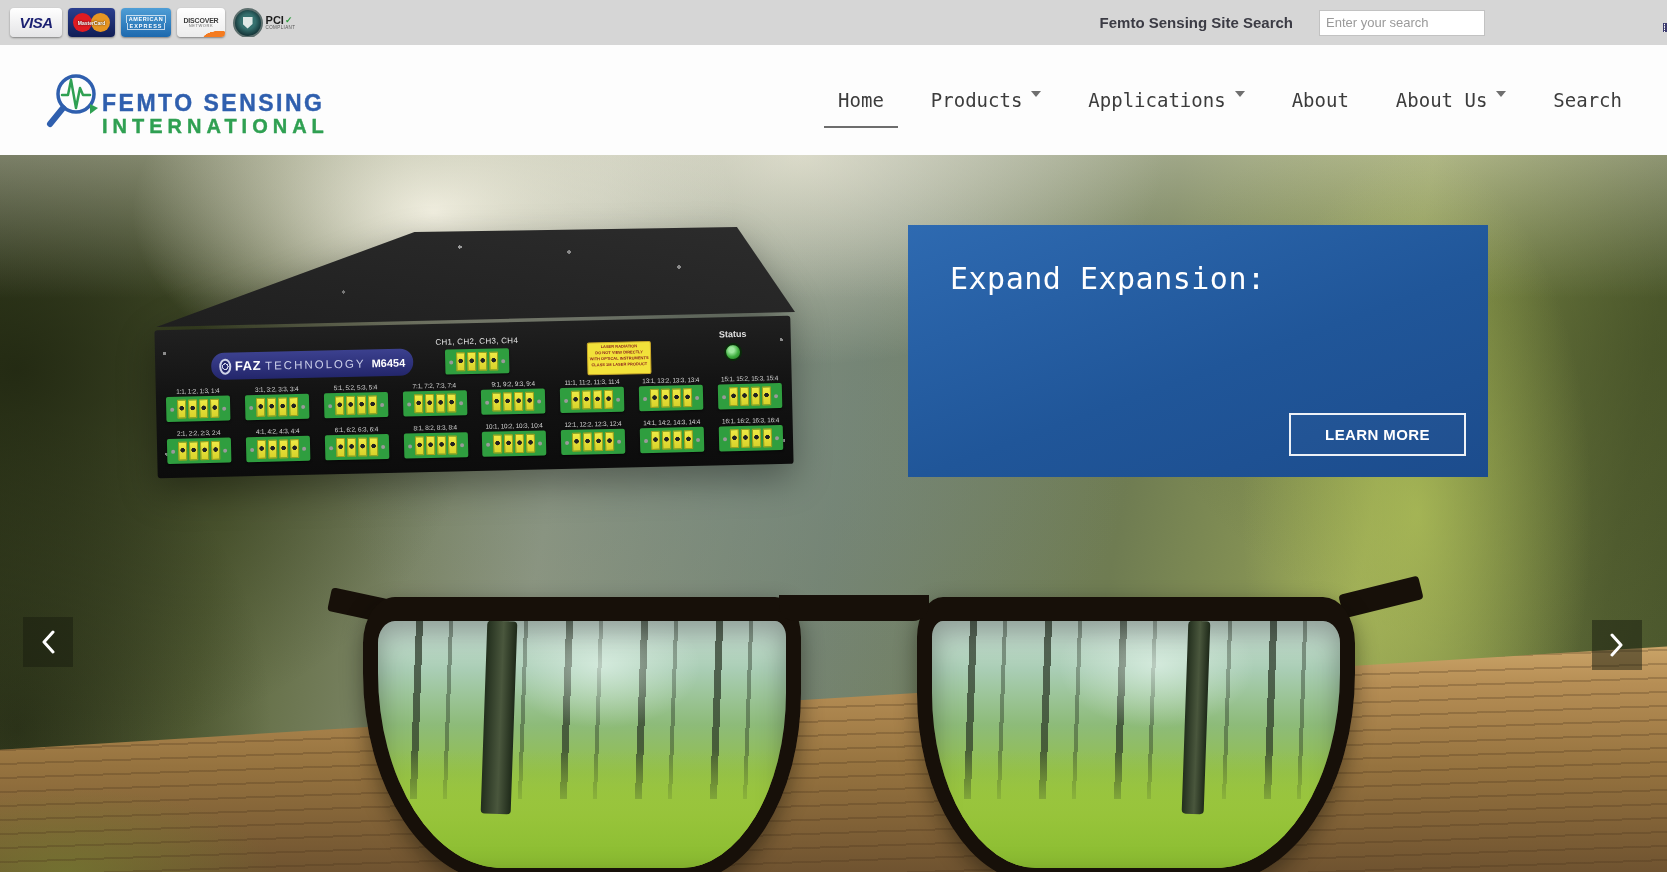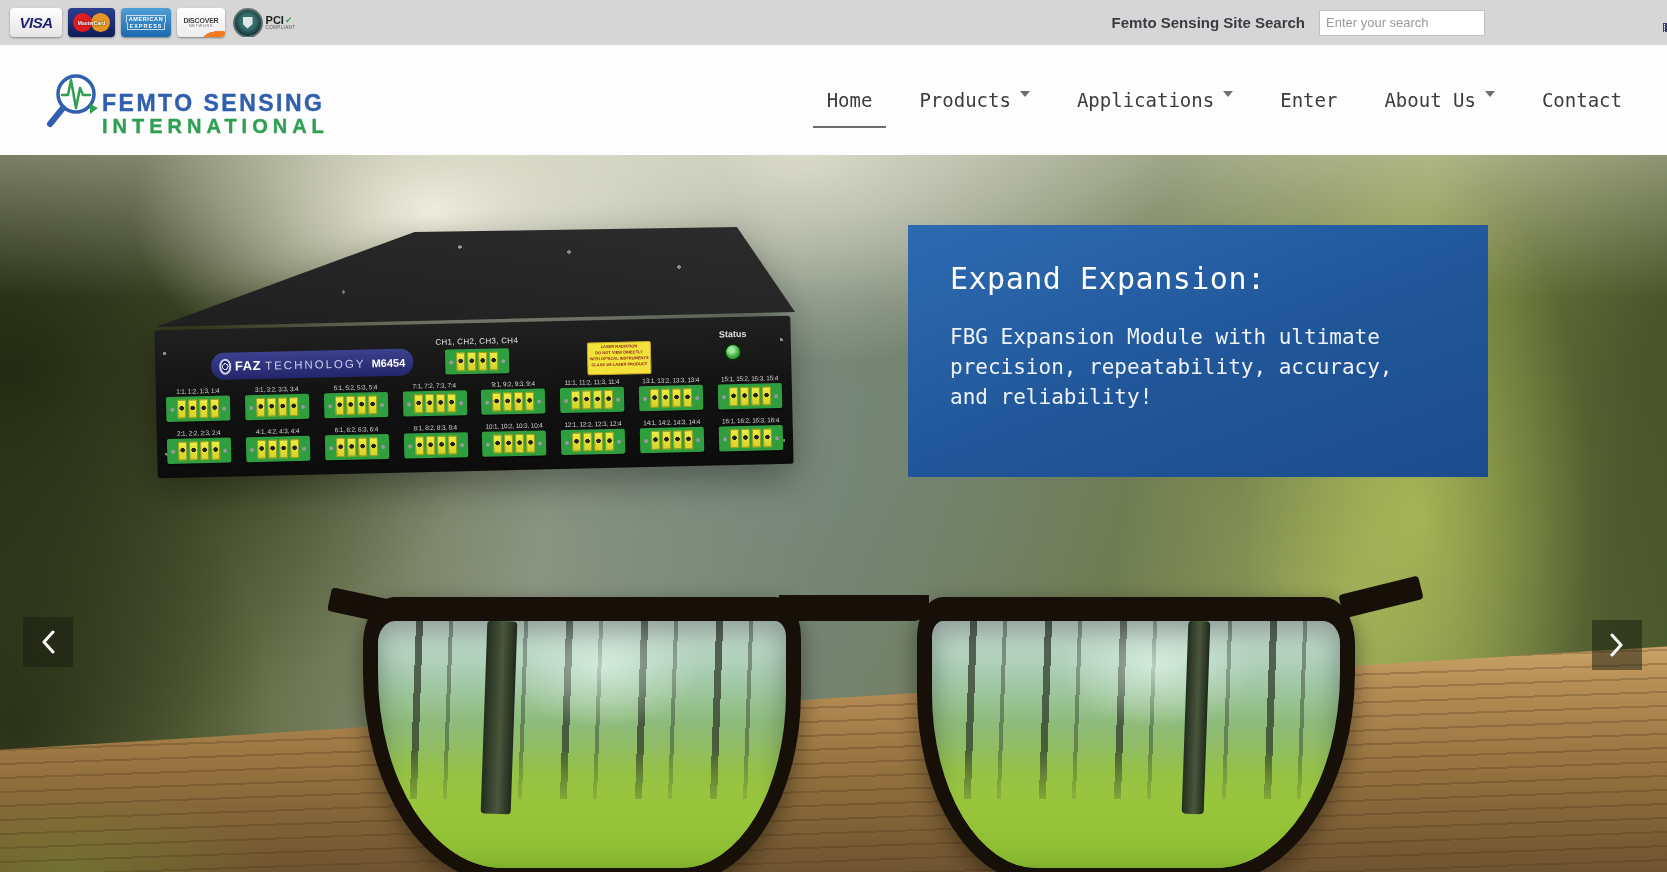--- a/index.html
+++ b/index.html
@@ -35,21 +35,21 @@
       border:2px solid #5d6f6e;display:flex;align-items:center;justify-content:center;}
   .pci-shield{width:10px;height:12px;background:#dfe8e6;
       clip-path:polygon(0 0,100% 0,100% 62%,50% 100%,0 62%);}
   .pci-col{display:flex;flex-direction:column;line-height:1;}
   .pci-top{display:flex;align-items:center;gap:1px;}
   .pci-txt{font-size:11px;font-weight:bold;color:#1c1c1c;}
   .pci-check{color:#2f9e3f;font-size:9px;font-weight:bold;}
   .pci-sub{font-size:4.5px;color:#555;letter-spacing:.4px;}
 
   .topbar-right{margin-left:auto;display:flex;align-items:center;}
-  .search-label{font-weight:bold;color:#3b3b44;font-size:15px;margin-right:14px;padding-left:44px;}
+  .search-label{font-weight:bold;color:#3b3b44;font-size:15px;margin-right:26px;padding-left:44px;}
   .search-input{width:152px;height:24px;border:1px solid #c2c2c2;background:#fff;
       font-size:13px;color:#444;padding:0 6px;outline:none;}
   .search-input::placeholder{color:#9a9a9a;}
   .flag-wrap{margin-left:178px;margin-right:4px;}
   .flag{width:27px;height:18px;box-shadow:0 0 2px rgba(0,0,0,.5);position:relative;
       background:repeating-linear-gradient(180deg,#b22234 0 1.5px,#ffffff 1.5px 3px);}
   .flag::before{content:'';position:absolute;left:0;top:0;width:12px;height:9.5px;background:#3c3b6e;
       background-image:radial-gradient(circle at 1.5px 1.5px, #fff .7px, rgba(0,0,0,0) .8px);
       background-size:3px 2.4px;}
 
@@ -250,28 +250,28 @@
       </div>
       <div class="nav-item">
         <span>Products</span>
         <span class="caret"></span>
       </div>
       <div class="nav-item">
         <span>Applications</span>
         <span class="caret"></span>
       </div>
       <div class="nav-item">
-        <span>Enter</span>
+        <span>About</span>
       </div>
       <div class="nav-item">
         <span>About Us</span>
         <span class="caret"></span>
       </div>
       <div class="nav-item">
-        <span>Contact</span>
+        <span>Search</span>
       </div>
     </nav>
   </div>
 
   <div class="hero">
     <div class="hero-bg"></div>
     <div class="wood"></div>
 
     <div class="glasses">
       <div class="temple left"></div>
@@ -495,21 +495,21 @@
                 <span class="conn"></span>
                 <span class="screw"></span>
               </div>
             </div>
           </div>
       </div>
     </div>
 
     <div class="promo">
       <h2>Expand Expansion:</h2>
-      <p>FBG Expansion Module with ultimate precision, repeatability, accuracy, and reliability!</p>
+      <div class="cta">LEARN MORE</div>
     </div>
 
     <div class="arrow prev">
       <svg width="16" height="24" viewBox="0 0 16 24">
         <polyline points="13,2 4,12 13,22" fill="none" stroke="#fff" stroke-width="3" stroke-linecap="round" stroke-linejoin="round"></polyline>
       </svg>
     </div>
     <div class="arrow next">
       <svg width="16" height="24" viewBox="0 0 16 24">
         <polyline points="3,2 12,12 3,22" fill="none" stroke="#fff" stroke-width="3" stroke-linecap="round" stroke-linejoin="round"></polyline>

